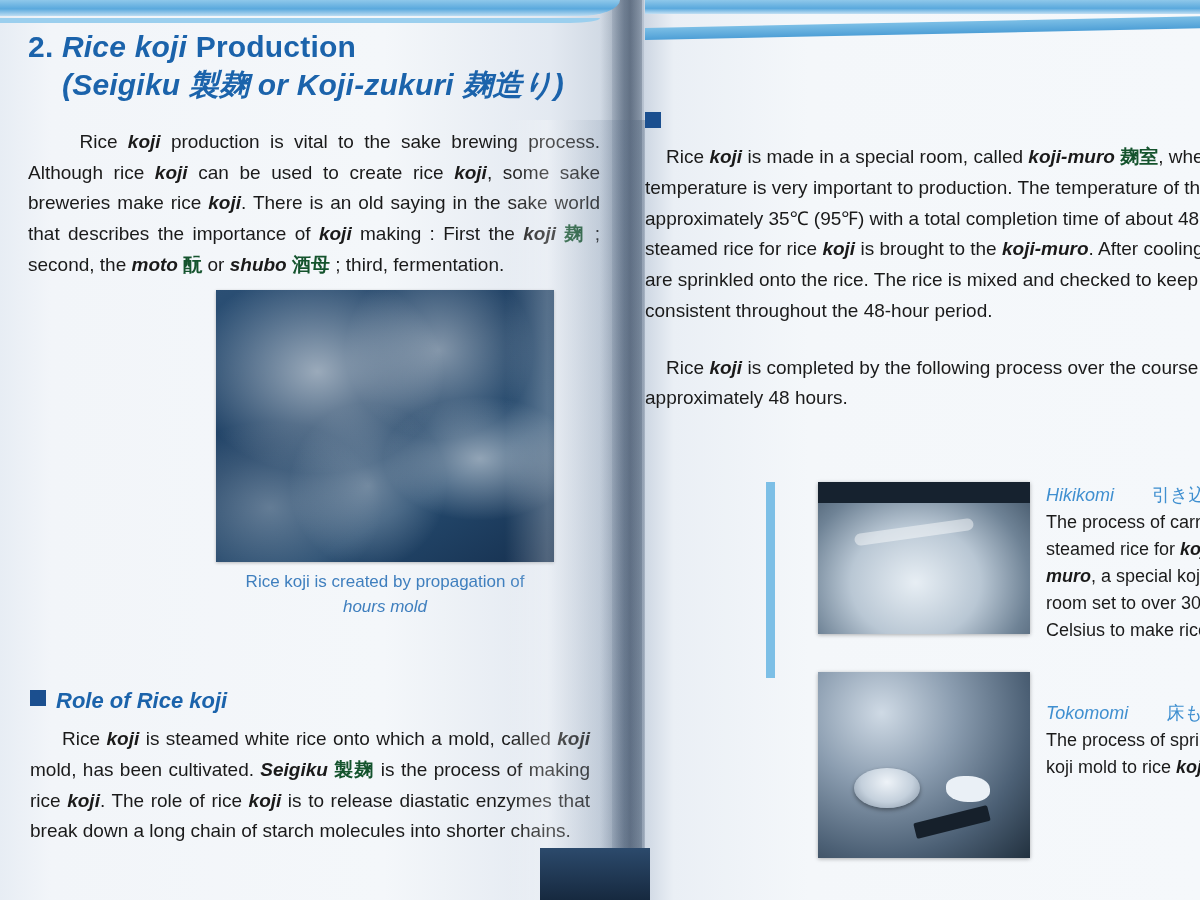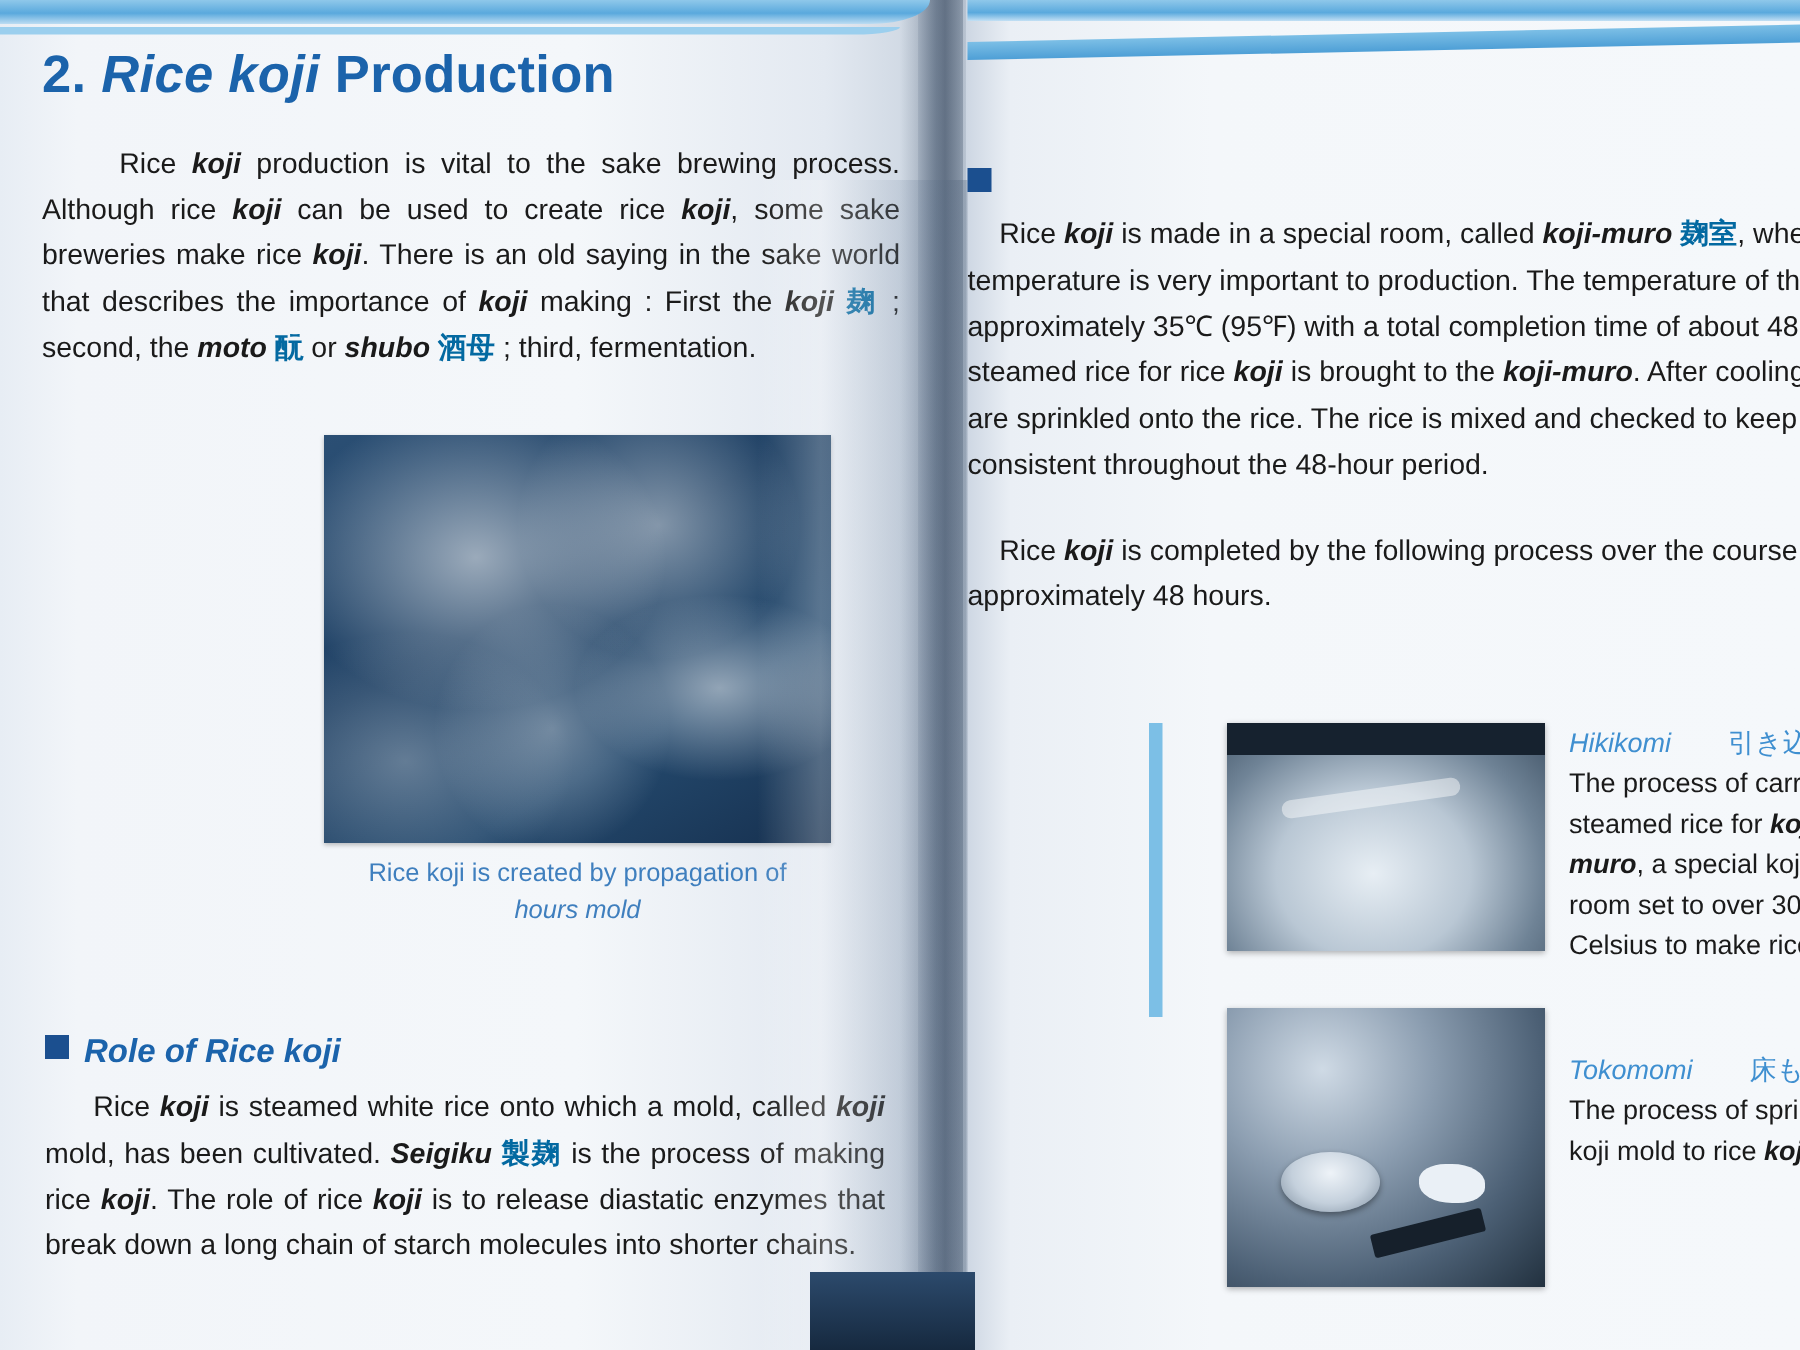--- a/index.html
+++ b/index.html
@@ -83,37 +83,37 @@
     left: 28px; top: 28px; width: 580px; height: 860px;
   }
   #right-col {
     position: absolute;
     left: 645px; top: 110px; width: 560px; height: 790px;
   }
 
   h1.title {
     margin: 0;
     color: #1b63ab;
-    font-size: 35px;
+    font-size: 30px;
     font-weight: bold;
     font-style: italic;
     line-height: 1.28;
     letter-spacing: .2px;
   }
   h1.title .reg { font-style: normal; }
   h1.title .line2 { display: block; padding-left: 34px; }
 
   .body-text {
     color: #1a1a1a;
     font-size: 19px;
     line-height: 1.62;
     text-align: justify;
   }
   .body-text .it { font-style: italic; font-weight: bold; }
-  .body-text .jp { color: #0369a1; font-weight: bold; }
+  .body-text .jp { color: #14532d; font-weight: bold; }
 
   .sec-head {
     color: #1b63ab;
     font-size: 22px;
     font-weight: bold;
     font-style: italic;
     margin: 0 0 4px 0;
   }
   .sec-head .sq {
     display: inline-block;
@@ -234,20 +234,21 @@
   <div class="band" id="left-band2"></div>
   <div class="band" id="right-band"></div>
   <div class="band" id="right-band2"></div>
   <div id="right-vrule"></div>
 
   <div id="left-col">
 
     <h1 class="title">
       <span class="reg">2.</span>
       <span>Rice koji</span><span class="reg"> Production</span>
+      <span class="line2">(Seigiku 製麹 or Koji-zukuri 麹造り)</span>
     </h1>
 
     <p class="body-text" style="margin:22px 0 0 0; width:572px;">
       &nbsp;&nbsp;&nbsp;&nbsp;&nbsp;Rice <span class="it">koji</span> production is vital to the sake brewing process. Although
       rice <span class="it">koji</span> can be used to create rice <span class="it">koji</span>, some sake breweries make rice
       <span class="it">koji</span>. There is an old saying in the sake world that describes the importance of
       <span class="it">koji</span> making : First the <span class="it">koji</span> <span class="jp">麹</span> ; second, the
       <span class="it">moto</span> <span class="jp">酛</span> or <span class="it">shubo</span> <span class="jp">酒母</span> ; third,
       fermentation.
     </p>

